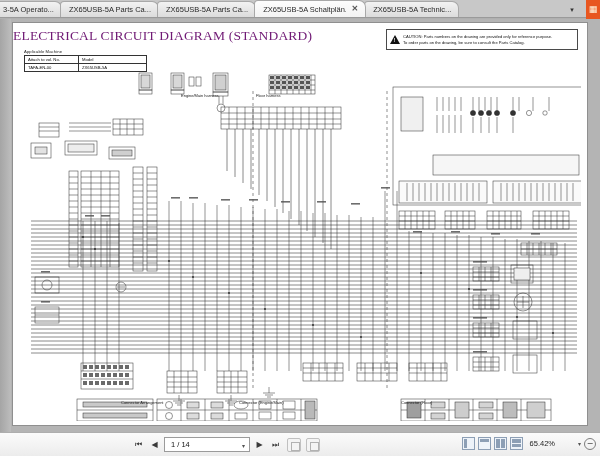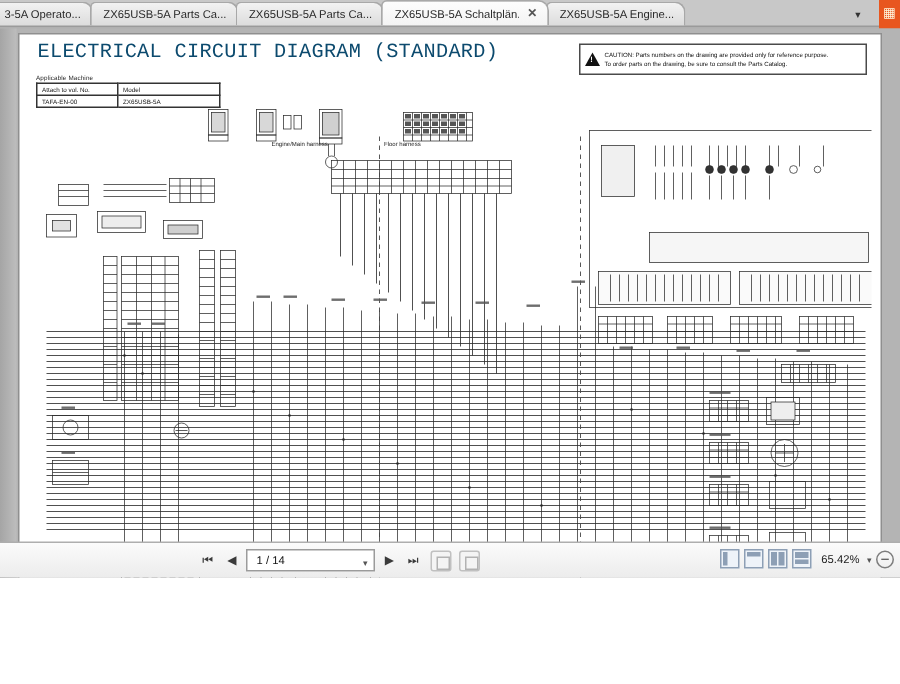--- a/index.html
+++ b/index.html
@@ -5,21 +5,21 @@
   * { box-sizing: border-box; }
   html, body {
     margin: 0; padding: 0;
     width: 600px; height: 456px;
     overflow: hidden;
     font-family: "Liberation Sans", sans-serif;
     background: #ffffff;
   }
   #app {
     position: relative;
-    width: 600px; height: 385px;
+    width: 600px; height: 456px;
     background: #b0b0b0;
     overflow: hidden;
   }
 
   
   .tabbar {
     position: absolute; left: 0; top: 0;
     width: 600px; height: 18px;
     background: #c8c8c8;
     border-bottom: 1px solid #9a9a9a;
@@ -95,25 +95,25 @@
     position: absolute;
     left: 12px; top: 3px;
     width: 576px; height: 404px;
     background: #ffffff;
     border: 1px solid #8f8f8f;
     overflow: hidden;
   }
 
   
   .doc-title {
-    position: absolute; left: 12px; top: 5px;
+    position: absolute; left: 0; top: 5px;
     font-size: 13.5px;
     letter-spacing: .2px;
-    color: #0c4a6e;
-    font-family: Liberation Mono, monospace;
+    color: #701a75;
+    font-family: Liberation Serif, serif;
   }
   .machine-block {
     position: absolute; left: 11px; top: 26px;
   }
   .machine-cap {
     font-size: 4.2px; color: #222; margin-bottom: 1px; letter-spacing: .1px;
   }
   table.machine {
     border-collapse: collapse;
     font-size: 4.2px;
@@ -230,21 +230,21 @@
   .view-ico i {
     position: absolute; background: #8d9fb5;
   }
   .view-ico.v1 i { left: 1px; top: 1px; width: 3px; height: 9px; }
   .view-ico.v2 i { left: 1px; top: 1px; width: 9px; height: 3px; }
   .view-ico.v3 i { left: 1px; top: 1px; width: 4px; height: 9px; }
   .view-ico.v3 i.b { left: 6px; }
   .view-ico.v4 i { left: 1px; top: 1px; width: 9px; height: 4px; }
   .view-ico.v4 i.b { top: 6px; height: 3px; }
   .zoomval {
-    font-size: 7.5px; color: #222; margin: 0 2px 0 4px;
+    font-size: 7.5px; color: #222; margin: 0 20px 0 4px;
   }
   .zoomdrop { font-size: 6px; color: #555; }
   .zoom-circ {
     width: 12px; height: 12px;
     border: 1px solid #7d7d7d;
     border-radius: 50%;
     color: #333; font-size: 8px;
     display: flex; align-items: center; justify-content: center;
     line-height: 1;
     font-family: "DejaVu Sans", sans-serif;
@@ -263,21 +263,21 @@
       <span class="tab-label">ZX65USB-5A Parts Ca...</span>
     </div>
     <div class="tab">
       <span class="tab-label">ZX65USB-5A Parts Ca...</span>
     </div>
     <div class="tab active">
       <span class="tab-label">ZX65USB-5A Schaltplän...</span>
       <span class="tab-close">✕</span>
     </div>
     <div class="tab">
-      <span class="tab-label">ZX65USB-5A Engine...</span>
+      <span class="tab-label">ZX65USB-5A Technic...</span>
     </div>
     <div class="tablist-btn">▾</div>
   </div>
   <div class="orange-edge">▦</div>
 
   <div class="viewer">
     <div class="scroll-shadow-l"></div>
 
     <div class="page">
 

